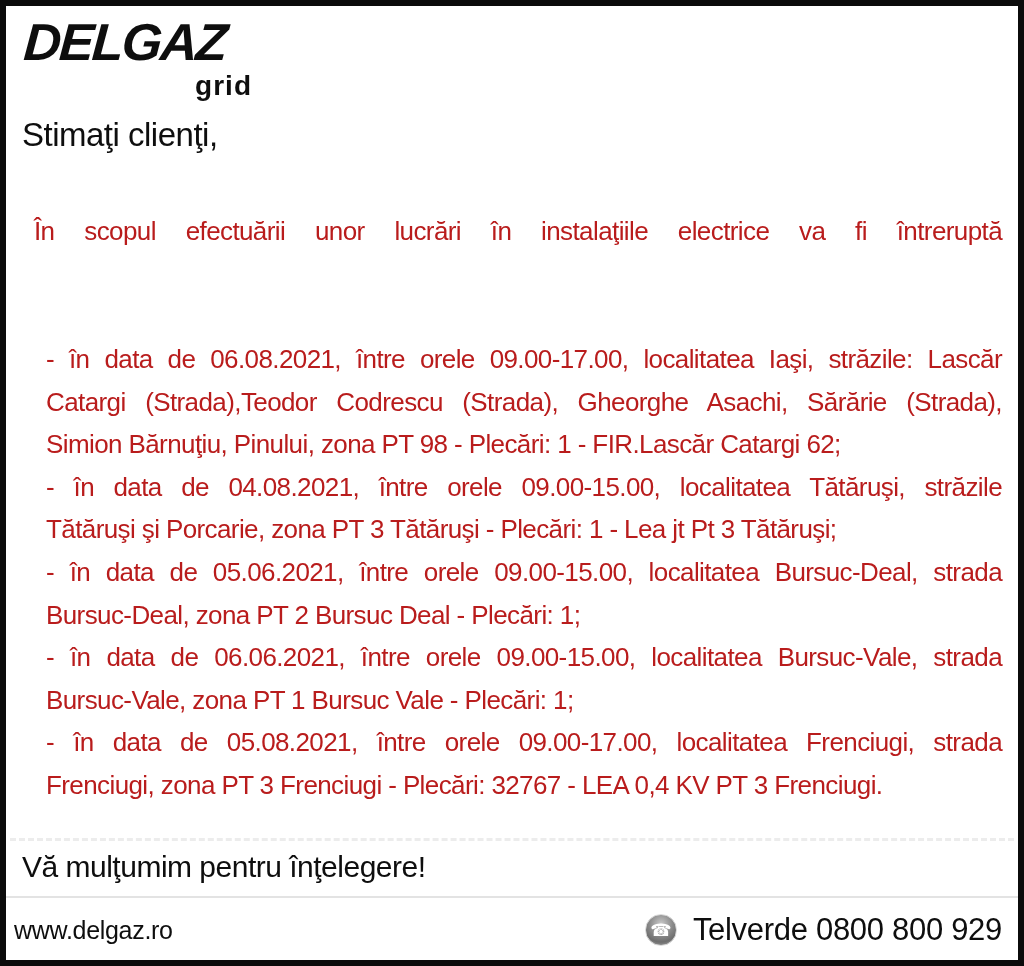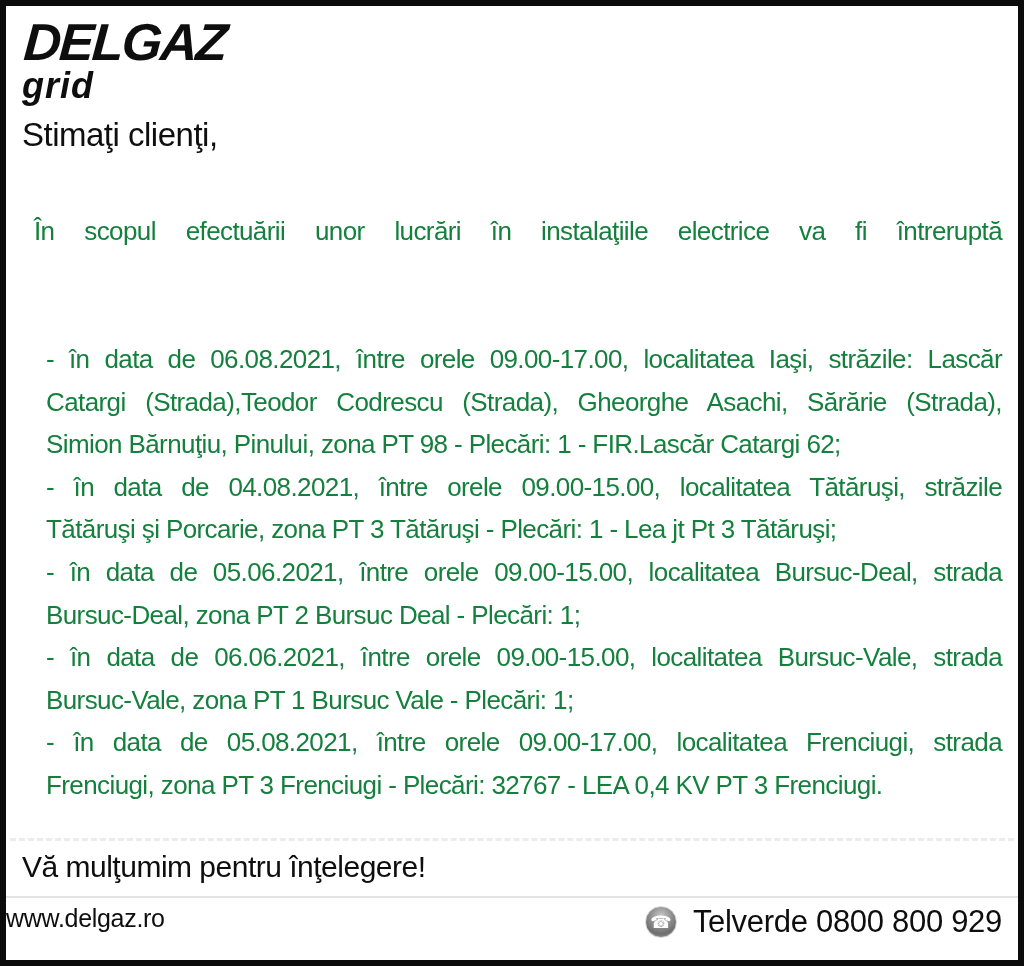--- a/index.html
+++ b/index.html
@@ -34,25 +34,25 @@
     font-size: 52px;
     font-weight: bold;
     font-style: italic;
     letter-spacing: -2px;
     line-height: 56px;
     transform: skewX(-4deg);
     transform-origin: left bottom;
     white-space: nowrap;
   }
   .logo-product {
-    font-size: 36px;
+    font-size: 28px;
     font-weight: bold;
-    font-style: italic;
     letter-spacing: 1px;
     line-height: 40px;
+    text-align: right;
     padding-right: 6px;
     margin-top: -4px;
   }
 
   
   .greeting {
     position: absolute;
     top: 110px;
     left: 16px;
     font-size: 33px;
@@ -70,21 +70,21 @@
     top: 332px;
     left: 16px;
     right: 16px;
     margin-left: 24px;
   }
   .line {
     font-size: 26px;
     letter-spacing: -0.6px;
     line-height: 42.6px;
     white-space: normal;
-    color: #15803d;
+    color: #b91c1c;
   }
   .j {
     text-align: justify;
     text-align-last: justify;
   }
   .indent { padding-left: 12px; }
 
   .closing {
     position: absolute;
     top: 844px;
@@ -107,25 +107,25 @@
     top: 890px;
     left: 0;
     right: 0;
     border-top: 2px solid #e3e3e3;
   }
 
   
   .footer {
     position: absolute;
     top: 898px;
-    left: 0;
+    left: 8px;
     right: 16px;
     height: 52px;
     display: flex;
-    align-items: flex-start;
+    align-items: center;
     justify-content: space-between;
   }
   .site { font-size: 25px; letter-spacing: -0.3px; }
   .hotline-group {
     display: flex;
     align-items: center;
     gap: 16px;
   }
   .phone-icon {
     width: 32px;

